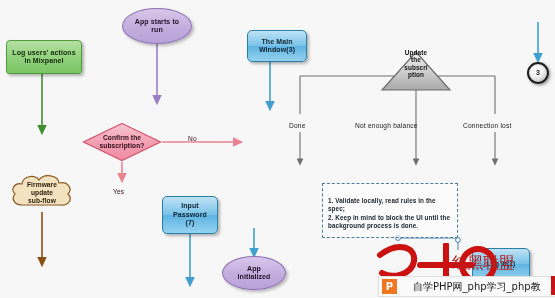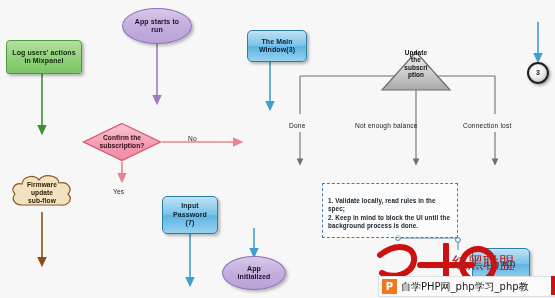--- a/index.html
+++ b/index.html
@@ -173,21 +173,21 @@
     background: #ef7722;
     color: #fff;
     font-size: 10px;
     font-weight: bold;
     display: flex;
     align-items: center;
     justify-content: center;
     font-family: "DejaVu Sans", sans-serif;
   }
   #wm-text {
-    margin-left: 4px;
+    margin-left: 16px;
     font-size: 10px;
     color: #1a1a1a;
     font-family: "DejaVu Sans", sans-serif;
     white-space: nowrap;
     overflow: hidden;
   }
   #wm-redbar {
     position: absolute;
     right: 0px; top: 33px;
     width: 4px; height: 19px;

